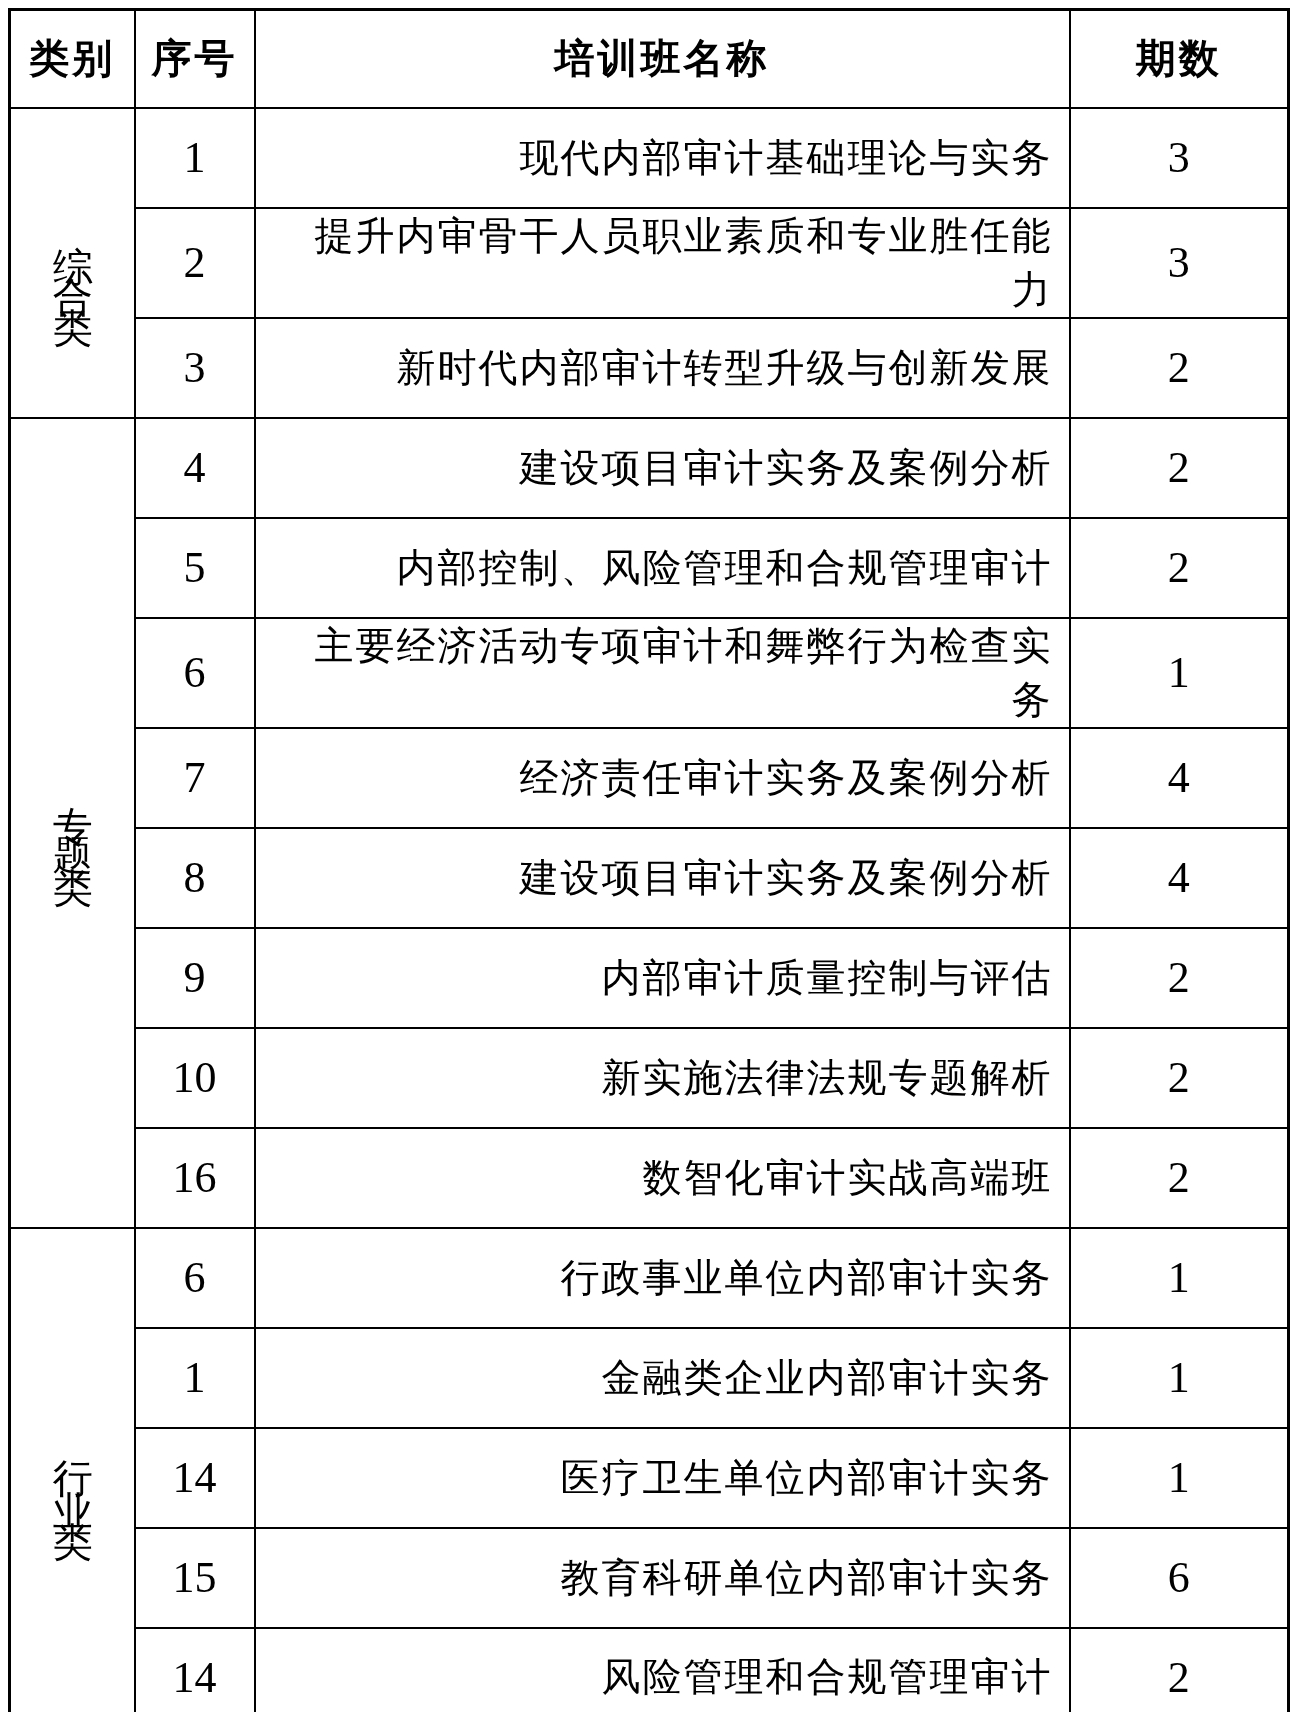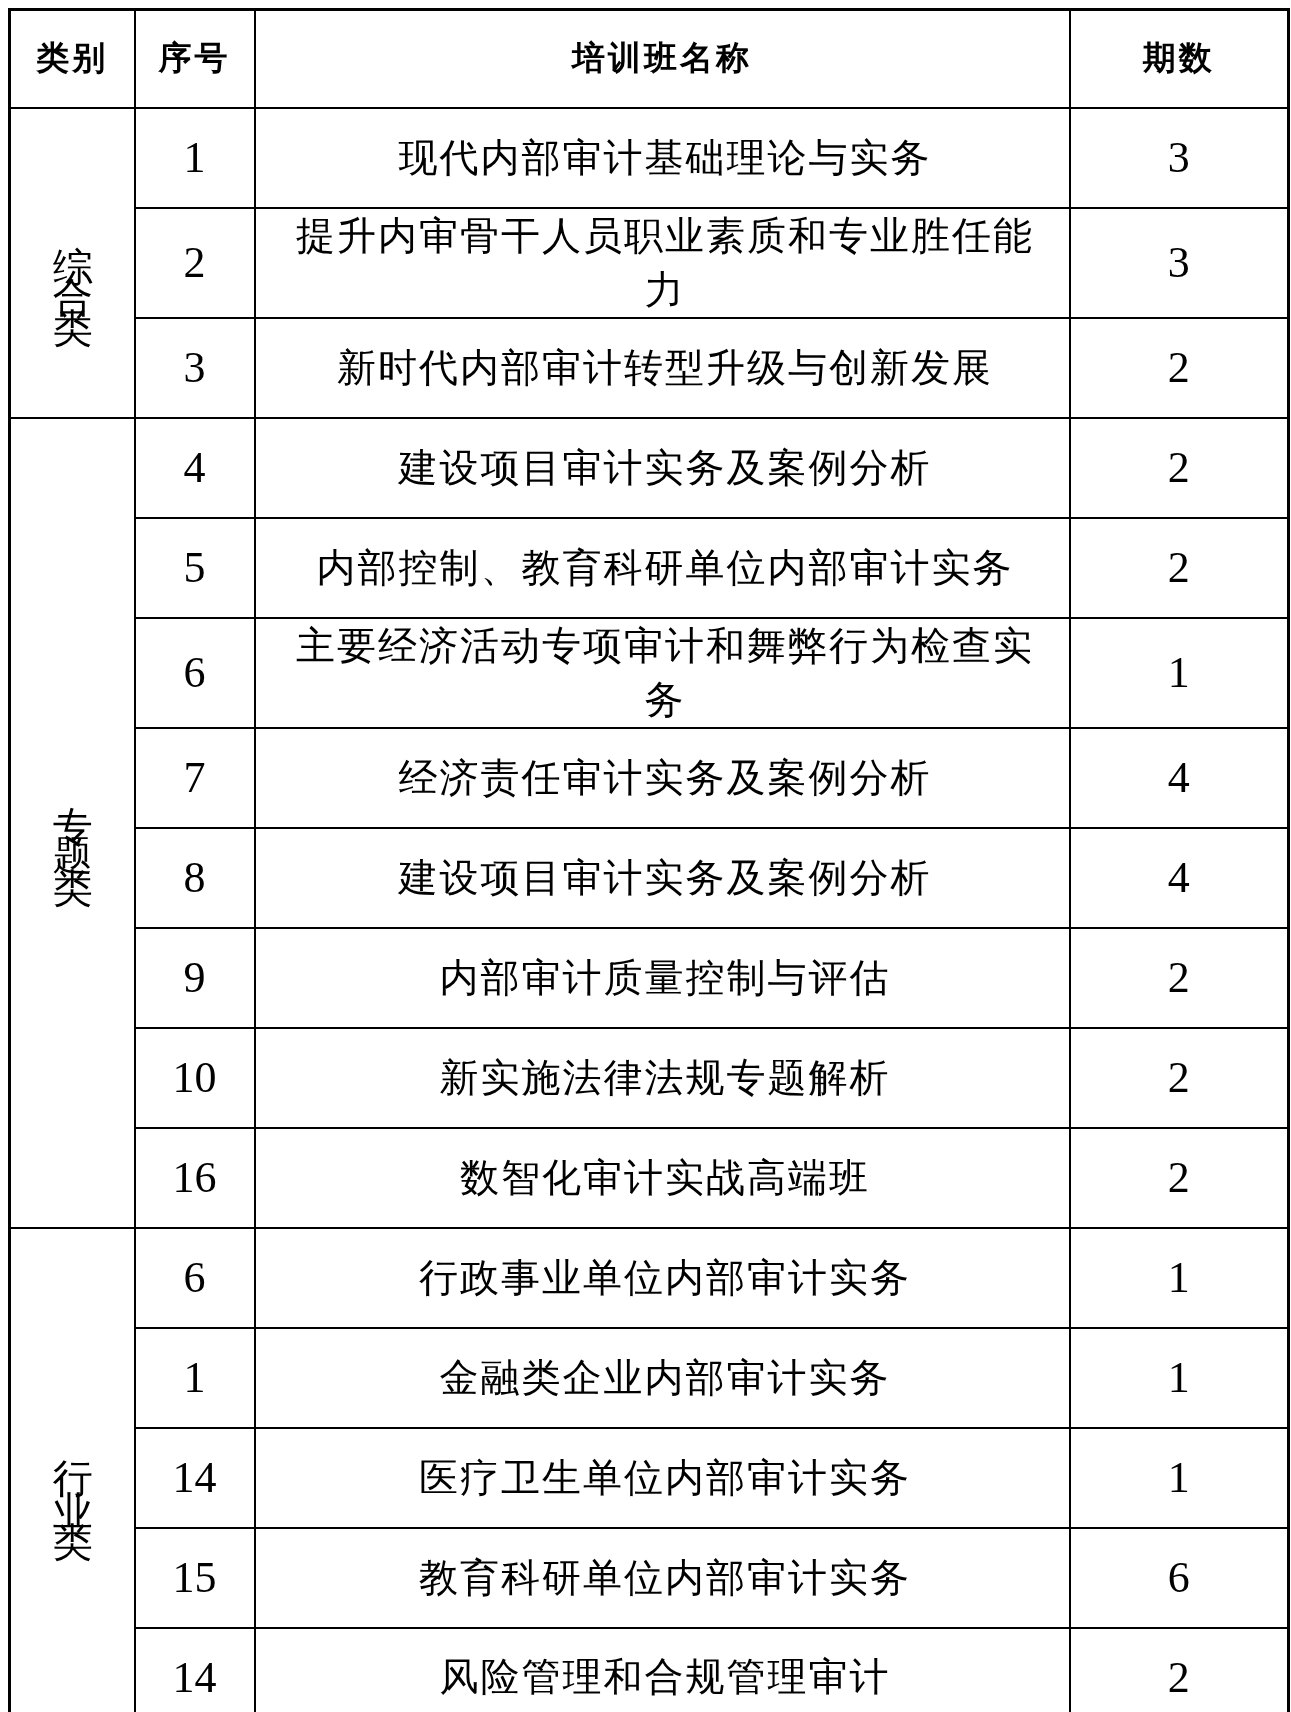--- a/index.html
+++ b/index.html
@@ -33,32 +33,32 @@
   .schedule col.c-cat  { width: 125px; }
   .schedule col.c-no   { width: 120px; }
   .schedule col.c-name { width: 815px; }
   .schedule col.c-ses  { width: 219px; }
 
   tr.header-row { height: 98px; }
   tr.data-row   { height: 100px; }
 
   th.hdr {
     font-weight: bold;
-    font-size: 33px;
+    font-size: 40px;
     letter-spacing: 3px;
     text-align: center;
   }
   td.no-cell, td.ses-cell {
     text-align: center;
     font-size: 44px;
   }
   td.name-cell {
     font-size: 39px;
     letter-spacing: 2px;
-    text-align: center;
+    text-align: right;
     padding-left: 22px;
     padding-right: 16px;
     margin-left: 7px;
   }
   td.cat-cell {
     text-align: center;
   }
   .cat-label {
     display: inline-block;
     writing-mode: vertical-rl;
@@ -105,21 +105,21 @@
         <td class="ses-cell">2</td>
       </tr>
       <tr class="data-row">
         <td class="cat-cell" rowspan="8"><span class="cat-label">专题类</span></td>
         <td class="no-cell">4</td>
         <td class="name-cell">建设项目审计实务及案例分析</td>
         <td class="ses-cell">2</td>
       </tr>
       <tr class="data-row">
         <td class="no-cell">5</td>
-        <td class="name-cell">内部控制、教育科研单位内部审计实务</td>
+        <td class="name-cell">内部控制、风险管理和合规管理审计</td>
         <td class="ses-cell">2</td>
       </tr>
       <tr class="data-row">
         <td class="no-cell">6</td>
         <td class="name-cell">主要经济活动专项审计和舞弊行为检查实务</td>
         <td class="ses-cell">1</td>
       </tr>
       <tr class="data-row">
         <td class="no-cell">7</td>
         <td class="name-cell">经济责任审计实务及案例分析</td>

